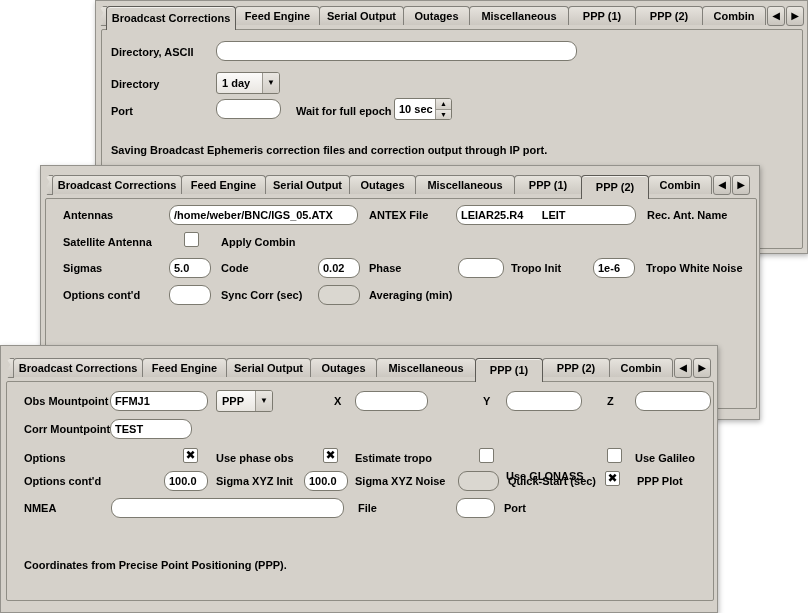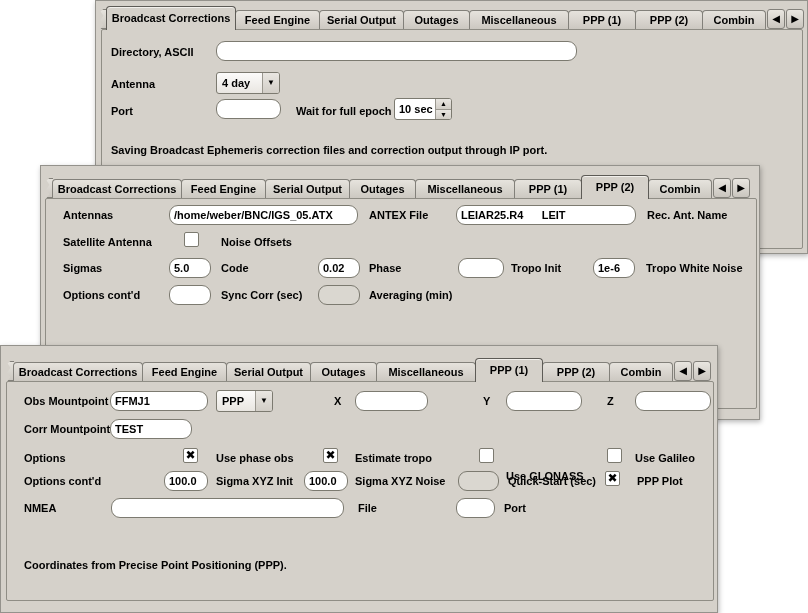--- a/index.html
+++ b/index.html
@@ -7,21 +7,21 @@
     width:808px;height:613px;position:relative;overflow:hidden;
     background:#ffffff;
     font-family:"Liberation Sans", sans-serif;
     -webkit-font-smoothing:antialiased;
   }
   .window{
     position:absolute;background:#d5d1ca;
     border:1px solid #94928c;box-sizing:border-box;
     box-shadow:1px 2px 5px rgba(0,0,0,0.28);
   }
-  .tabbar{position:absolute;display:flex;align-items:flex-end;height:23px;}
+  .tabbar{position:absolute;display:flex;align-items:flex-start;height:23px;}
   .torn{
     width:7px;height:18px;margin-bottom:0;
     background:linear-gradient(#e6e3dd,#ccc8c1);
     border:1px solid #82807a;border-right:none;
     clip-path:polygon(55% 0,100% 0,100% 100%,20% 100%,55% 80%,15% 58%,55% 34%,20% 12%);
   }
   .tab{
     box-sizing:border-box;height:19px;line-height:18px;
     padding:0 4px;margin-left:-1px;
     text-align:center;white-space:nowrap;overflow:hidden;
@@ -101,23 +101,23 @@
     <div class="tab" style="width:68px">PPP (2)</div>
     <div class="tab" style="width:64px">Combin</div>
     <div class="tscroll"><span>◀</span></div>
     <div class="tscroll"><span>▶</span></div>
   </div>
   <div class="pane" style="left:5px;top:28px;width:702px;height:220px;"></div>
 
   <span class="lbl" style="left:15px;top:45px">Directory, ASCII</span>
   <input class="inp" style="left: 120px; top: 40px; width: 361px;" value="">
 
-  <span class="lbl" style="left:15px;top:77px">Antenna</span>
+  <span class="lbl" style="left:15px;top:77px">Directory</span>
   <div class="combo" style="left:120px;top:71px;width:64px">
-    <span class="combo-val">4 day</span>
+    <span class="combo-val">1 day</span>
     <span class="combo-arrow">▼</span>
   </div>
 
   <span class="lbl" style="left:15px;top:104px">Port</span>
   <input class="inp" style="left: 120px; top: 98px; width: 65px;" value="">
   <span class="lbl" style="left:200px;top:104px">Wait for full epoch</span>
   <div class="spin" style="left:298px;top:97px;width:58px">
     <span class="spin-val">10 sec</span>
     <span class="spin-btns">
       <span class="sb">▲</span>
@@ -145,21 +145,21 @@
   <div class="pane" style="left:4px;top:32px;width:712px;height:211px;"></div>
 
   <span class="lbl" style="left:22px;top:43px">Antennas</span>
   <input class="inp" style="left: 128px; top: 39px; width: 189px;" value="/home/weber/BNC/IGS_05.ATX">
   <span class="lbl" style="left:328px;top:43px">ANTEX File</span>
   <input class="inp" style="left: 415px; top: 39px; width: 180px;" value="LEIAR25.R4      LEIT">
   <span class="lbl" style="left:606px;top:43px">Rec. Ant. Name</span>
 
   <span class="lbl" style="left:22px;top:70px">Satellite Antenna</span>
   <div class="cb" style="left:143px;top:66px"></div>
-  <span class="lbl" style="left:180px;top:70px">Noise Offsets</span>
+  <span class="lbl" style="left:180px;top:70px">Apply Combin</span>
 
   <span class="lbl" style="left:22px;top:96px">Sigmas</span>
   <input class="inp" style="left: 128px; top: 92px; width: 42px;" value="5.0">
   <span class="lbl" style="left:180px;top:96px">Code</span>
   <input class="inp" style="left: 277px; top: 92px; width: 42px;" value="0.02">
   <span class="lbl" style="left:328px;top:96px">Phase</span>
   <input class="inp" style="left: 417px; top: 92px; width: 42px; padding-left: 40px;" value="0.1">
   <span class="lbl" style="left:470px;top:96px">Tropo Init</span>
   <input class="inp" style="left: 552px; top: 92px; width: 42px;" value="1e-6">
   <span class="lbl" style="left:605px;top:96px">Tropo White Noise</span>

